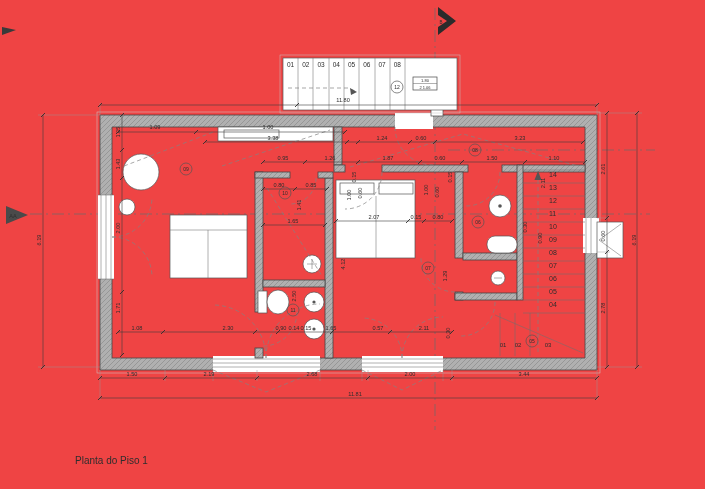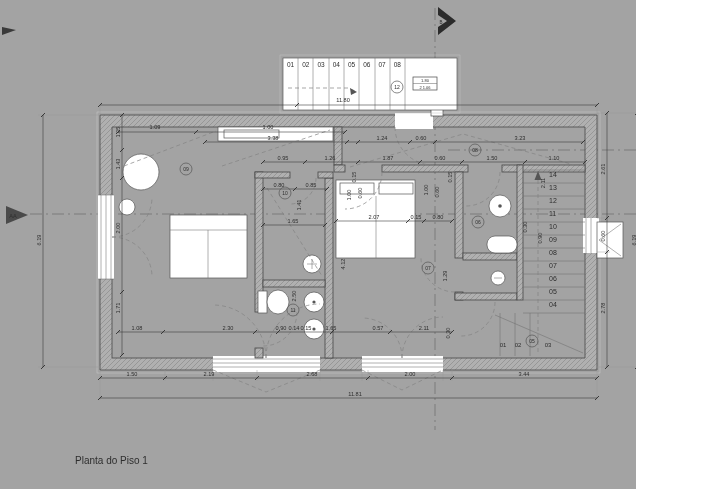--- a/index.html
+++ b/index.html
@@ -1,16 +1,16 @@
 <!DOCTYPE html>
 <html><head>
 <meta charset="utf-8">
 <style>
   html,body{margin:0;padding:0;background:#ffffff;}
-  .canvas{position:relative;width:636px;height:489px;background:#a3a3a3;overflow:hidden;
+  .canvas{position:relative;width:705px;height:489px;background:#ef4444;overflow:hidden;
           font-family:"Liberation Sans",sans-serif;}
   svg{position:absolute;left:0;top:0;}
   svg text{font-family:"Liberation Sans",sans-serif;fill:#2e2e2e;}
   .dim-line{stroke:#3c3c3c;stroke-width:.6;fill:none;}
   .tick{stroke:#2e2e2e;stroke-width:.9;fill:none;}
   .ext-line{stroke:#9a9a9a;stroke-width:.45;fill:none;}
   .wall{fill:url(#hatch);stroke:#474747;stroke-width:.8;}
   .thin{stroke:#6f6f6f;stroke-width:.55;fill:none;}
   .furn{stroke:#555555;stroke-width:.7;fill:#ffffff;}
   .dashed{stroke:#828282;stroke-width:.7;fill:none;stroke-dasharray:4 3;}

